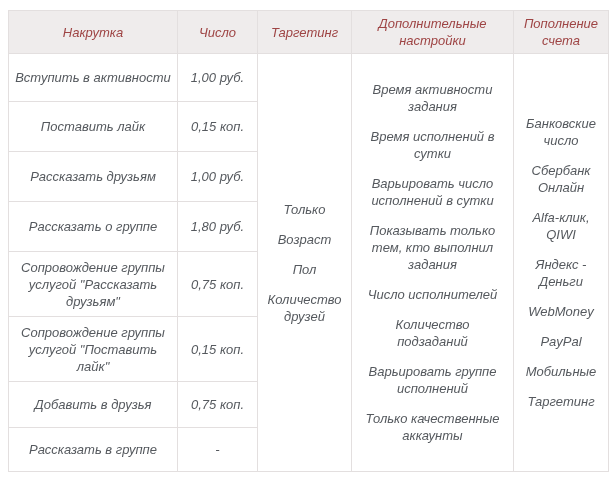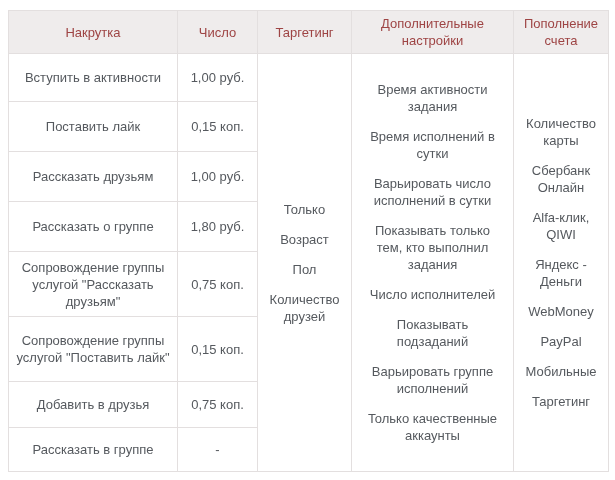--- a/index.html
+++ b/index.html
@@ -8,21 +8,21 @@
     --body-text:#55595e;
     --border:#e3dfdf;
     --page-bg:#ffffff;
   }
   html,body{margin:0;padding:0;background:var(--page-bg);}
   body{
     width:615px;height:480px;overflow:hidden;
     font-family:"Liberation Sans","DejaVu Sans",sans-serif;
     -webkit-font-smoothing:antialiased;
   }
-  .wrap{padding:10px 0 0 8px;}
+  .wrap{padding:10px 0 0 8px;font-style:italic;}
   table.pricing{
     border-collapse:collapse;
     table-layout:fixed;
     width:600px;
     background:#fff;
   }
   col.c-service{width:169px;}
   col.c-price{width:80px;}
   col.c-targeting{width:94px;}
   col.c-settings{width:162px;}
@@ -82,26 +82,26 @@
           <p>Возраст</p>
           <p>Пол</p>
           <p>Количество друзей</p>
         </td>
         <td class="merged settings-cell" rowspan="8">
           <p>Время активности задания</p>
           <p>Время исполнений в сутки</p>
           <p>Варьировать число исполнений в сутки</p>
           <p>Показывать только тем, кто выполнил задания</p>
           <p>Число исполнителей</p>
-          <p>Показывать подзаданий</p>
+          <p>Количество подзаданий</p>
           <p>Варьировать группе исполнений</p>
           <p>Только качественные аккаунты</p>
         </td>
         <td class="merged" rowspan="8">
-          <p>Количество карты</p>
+          <p>Банковские число</p>
           <p>Сбербанк Онлайн</p>
           <p>Alfa-клик, QIWI</p>
           <p>Яндекс - Деньги</p>
           <p>WebMoney</p>
           <p>PayPal</p>
           <p>Мобильные</p>
           <p>Таргетинг</p>
         </td>
       </tr>
       <tr class="h50">

